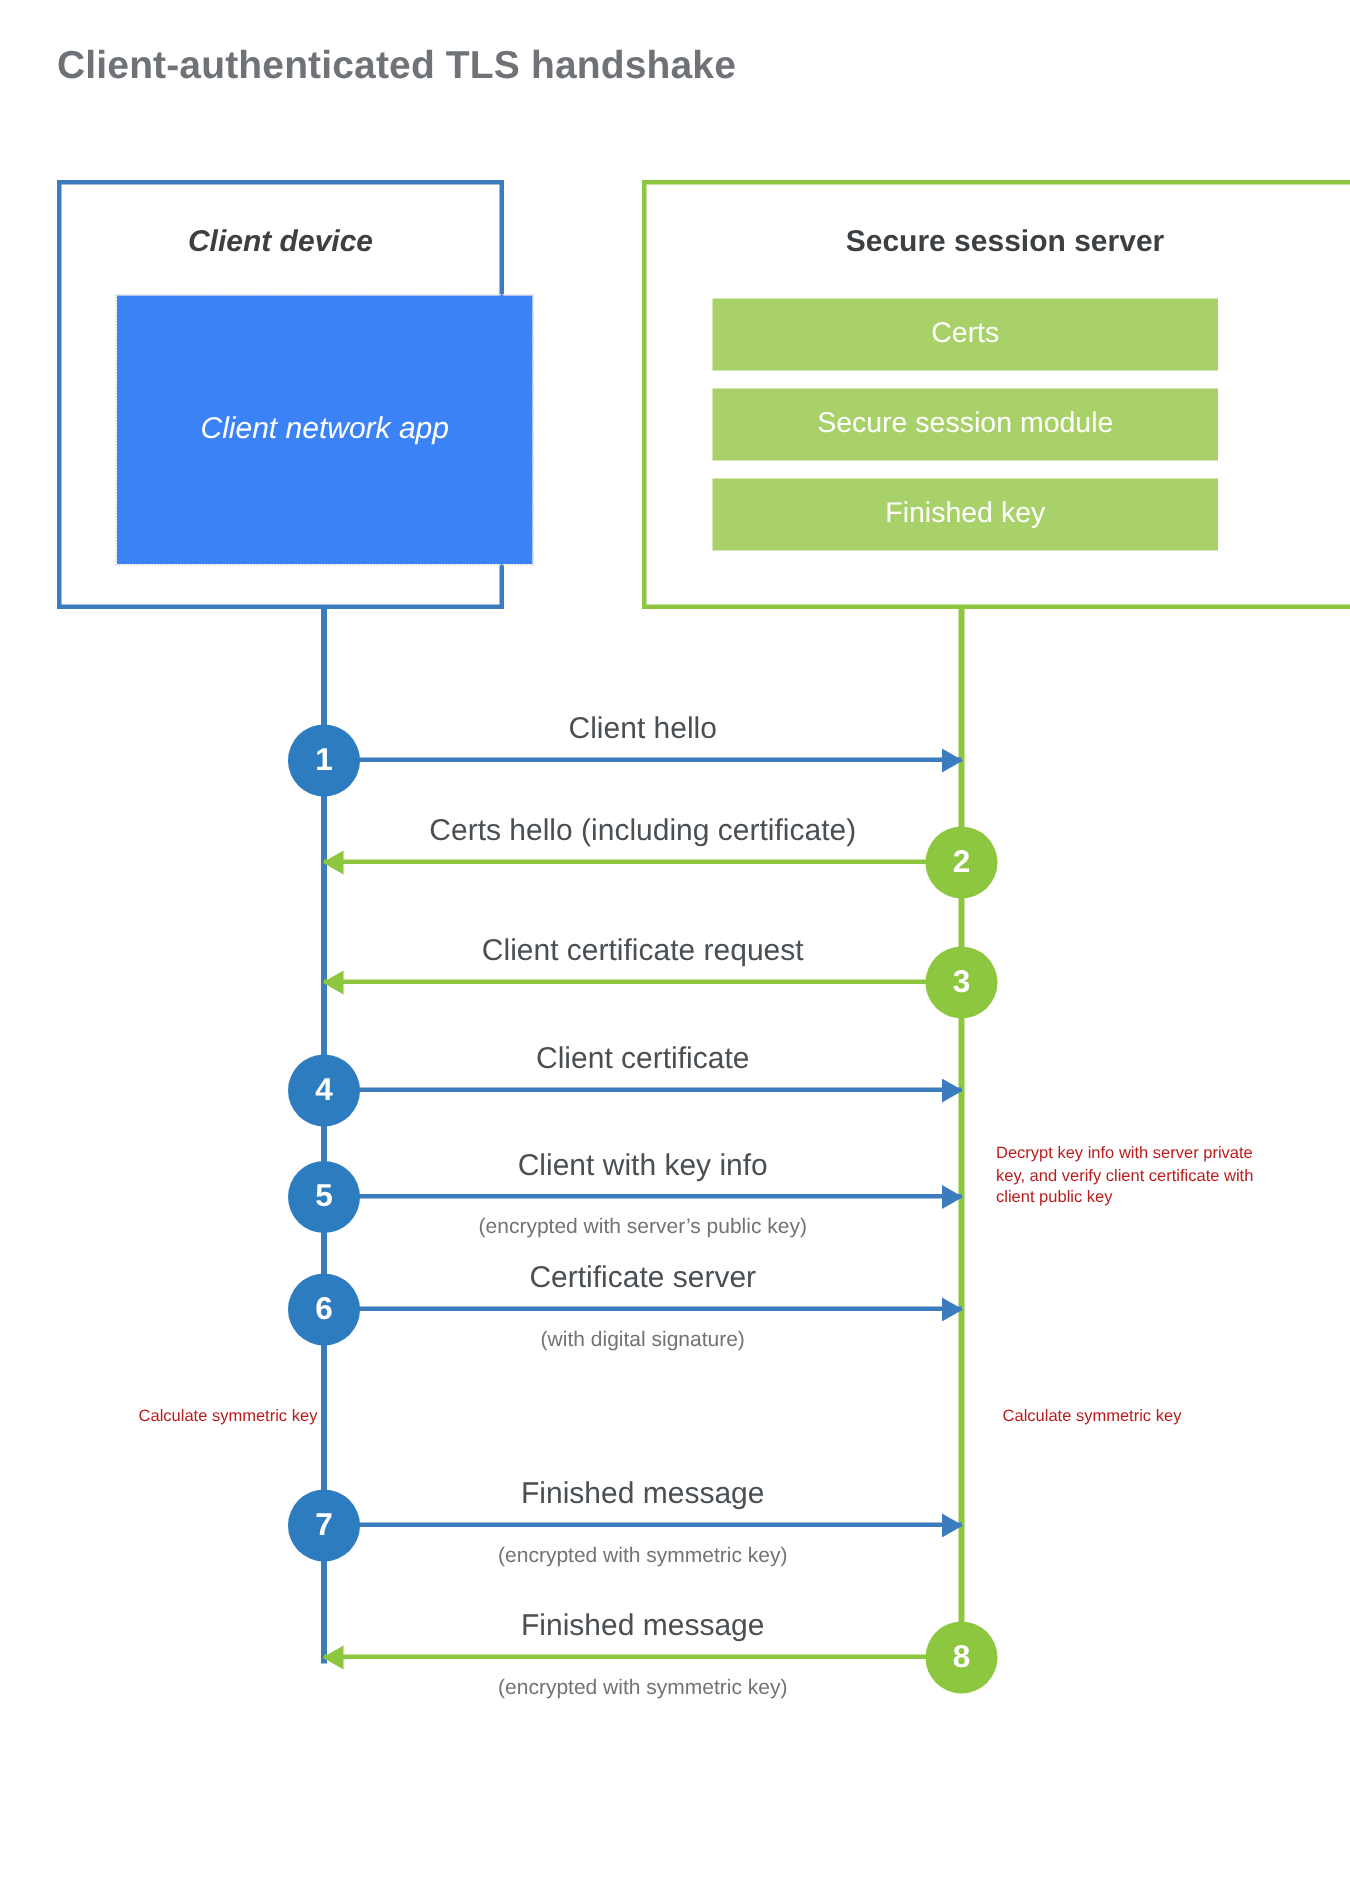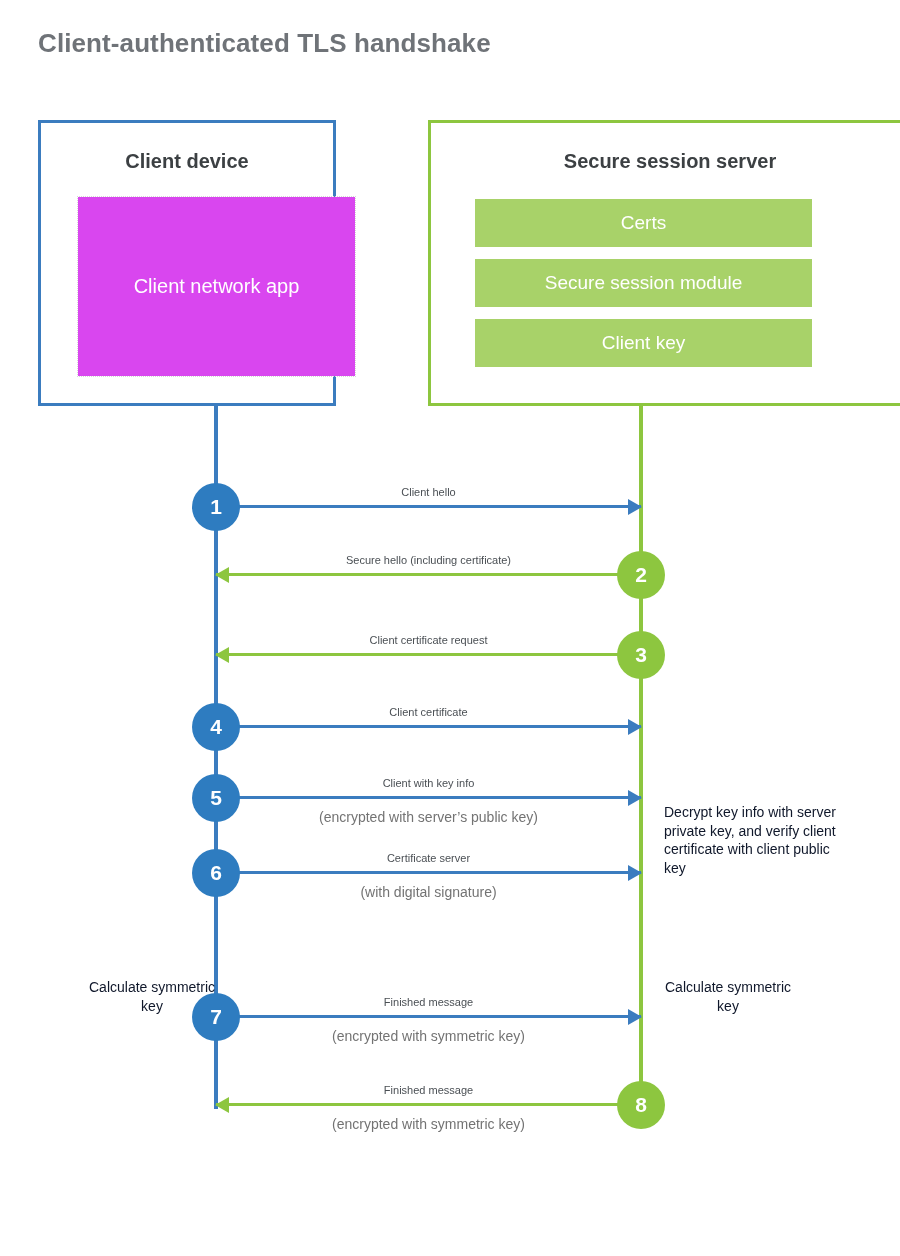--- a/index.html
+++ b/index.html
@@ -39,20 +39,21 @@
     position: absolute;
     background: #ffffff;
     box-sizing: border-box;
   }
   .actor-box.client {
     left: 38px;
     top: 120px;
     width: 298px;
     height: 286px;
     border: 3px solid #3b7cbf;
+    font-style: italic;
   }
   .actor-box.server {
     left: 428px;
     top: 120px;
     width: 484px;
     height: 286px;
     border: 3px solid #8dc63f;
     text-decoration: underline;
   }
   .actor-title {
@@ -66,21 +67,21 @@
     color: #3c4043;
   }
 
   
   .client-app {
     position: absolute;
     left: 37px;
     top: 74px;
     width: 277px;
     height: 179px;
-    background: #d946ef;
+    background: #3b82f6;
     outline: 1px dotted #d7d7d7;
     display: flex;
     align-items: center;
     justify-content: center;
     text-align: center;
     color: #ffffff;
     font-size: 20px;
     line-height: 1.34;
     font-weight: 400;
   }
@@ -156,21 +157,21 @@
     left: -1px;
     border-right: 14px solid #8dc63f;
   }
 
   .msg .msg-label {
     position: absolute;
     left: 0;
     width: 100%;
     bottom: 9px;
     text-align: center;
-    font-size: 11px;
+    font-size: 20px;
     color: #4a4f54;
     white-space: nowrap;
   }
   .msg .msg-sublabel {
     position: absolute;
     left: 0;
     width: 100%;
     top: 11px;
     text-align: center;
     font-size: 14px;
@@ -190,24 +191,23 @@
     color: #ffffff;
     font-size: 21px;
     font-weight: bold;
   }
   .step.blue { background: #2e7cc0; left: 192px; }
   .step.green { background: #8dc63f; left: 617px; }
 
   
   .note {
     position: absolute;
-    font-size: 14px;
+    font-size: 11px;
     line-height: 1.33;
-    color: #0f172a;
-    margin-top: 41px;
+    color: #b91c1c;
   }
   .note.server-note {
     left: 664px;
     top: 762px;
     width: 175px;
     text-align: left;
   }
   .note.calc-client {
     left: 88px;
     top: 937px;
@@ -231,36 +231,36 @@
   <div class="actor-box client">
     <div class="actor-title">Client device</div>
     <div class="client-app">Client network app</div>
   </div>
 
   <div class="actor-box server">
     <div class="actor-title">Secure session server</div>
     <div class="server-bars">
       <div class="server-bar">Certs</div>
       <div class="server-bar">Secure session module</div>
-      <div class="server-bar">Client key</div>
+      <div class="server-bar">Finished key</div>
     </div>
   </div>
 
   <div class="lifeline client-line"></div>
   <div class="lifeline server-line"></div>
 
   <div class="msg to-server" style="top:507px;">
     <div class="msg-label">Client hello</div>
     <div class="arrow-line"></div>
     <div class="arrow-head"></div>
   </div>
   <div class="step blue" style="top:483px;">1</div>
 
   <div class="msg to-client" style="top:575px;">
-    <div class="msg-label">Secure hello (including certificate)</div>
+    <div class="msg-label">Certs hello (including certificate)</div>
     <div class="arrow-line"></div>
     <div class="arrow-head"></div>
   </div>
   <div class="step green" style="top:551px;">2</div>
 
   <div class="msg to-client" style="top:655px;">
     <div class="msg-label">Client certificate request</div>
     <div class="arrow-line"></div>
     <div class="arrow-head"></div>
   </div>

